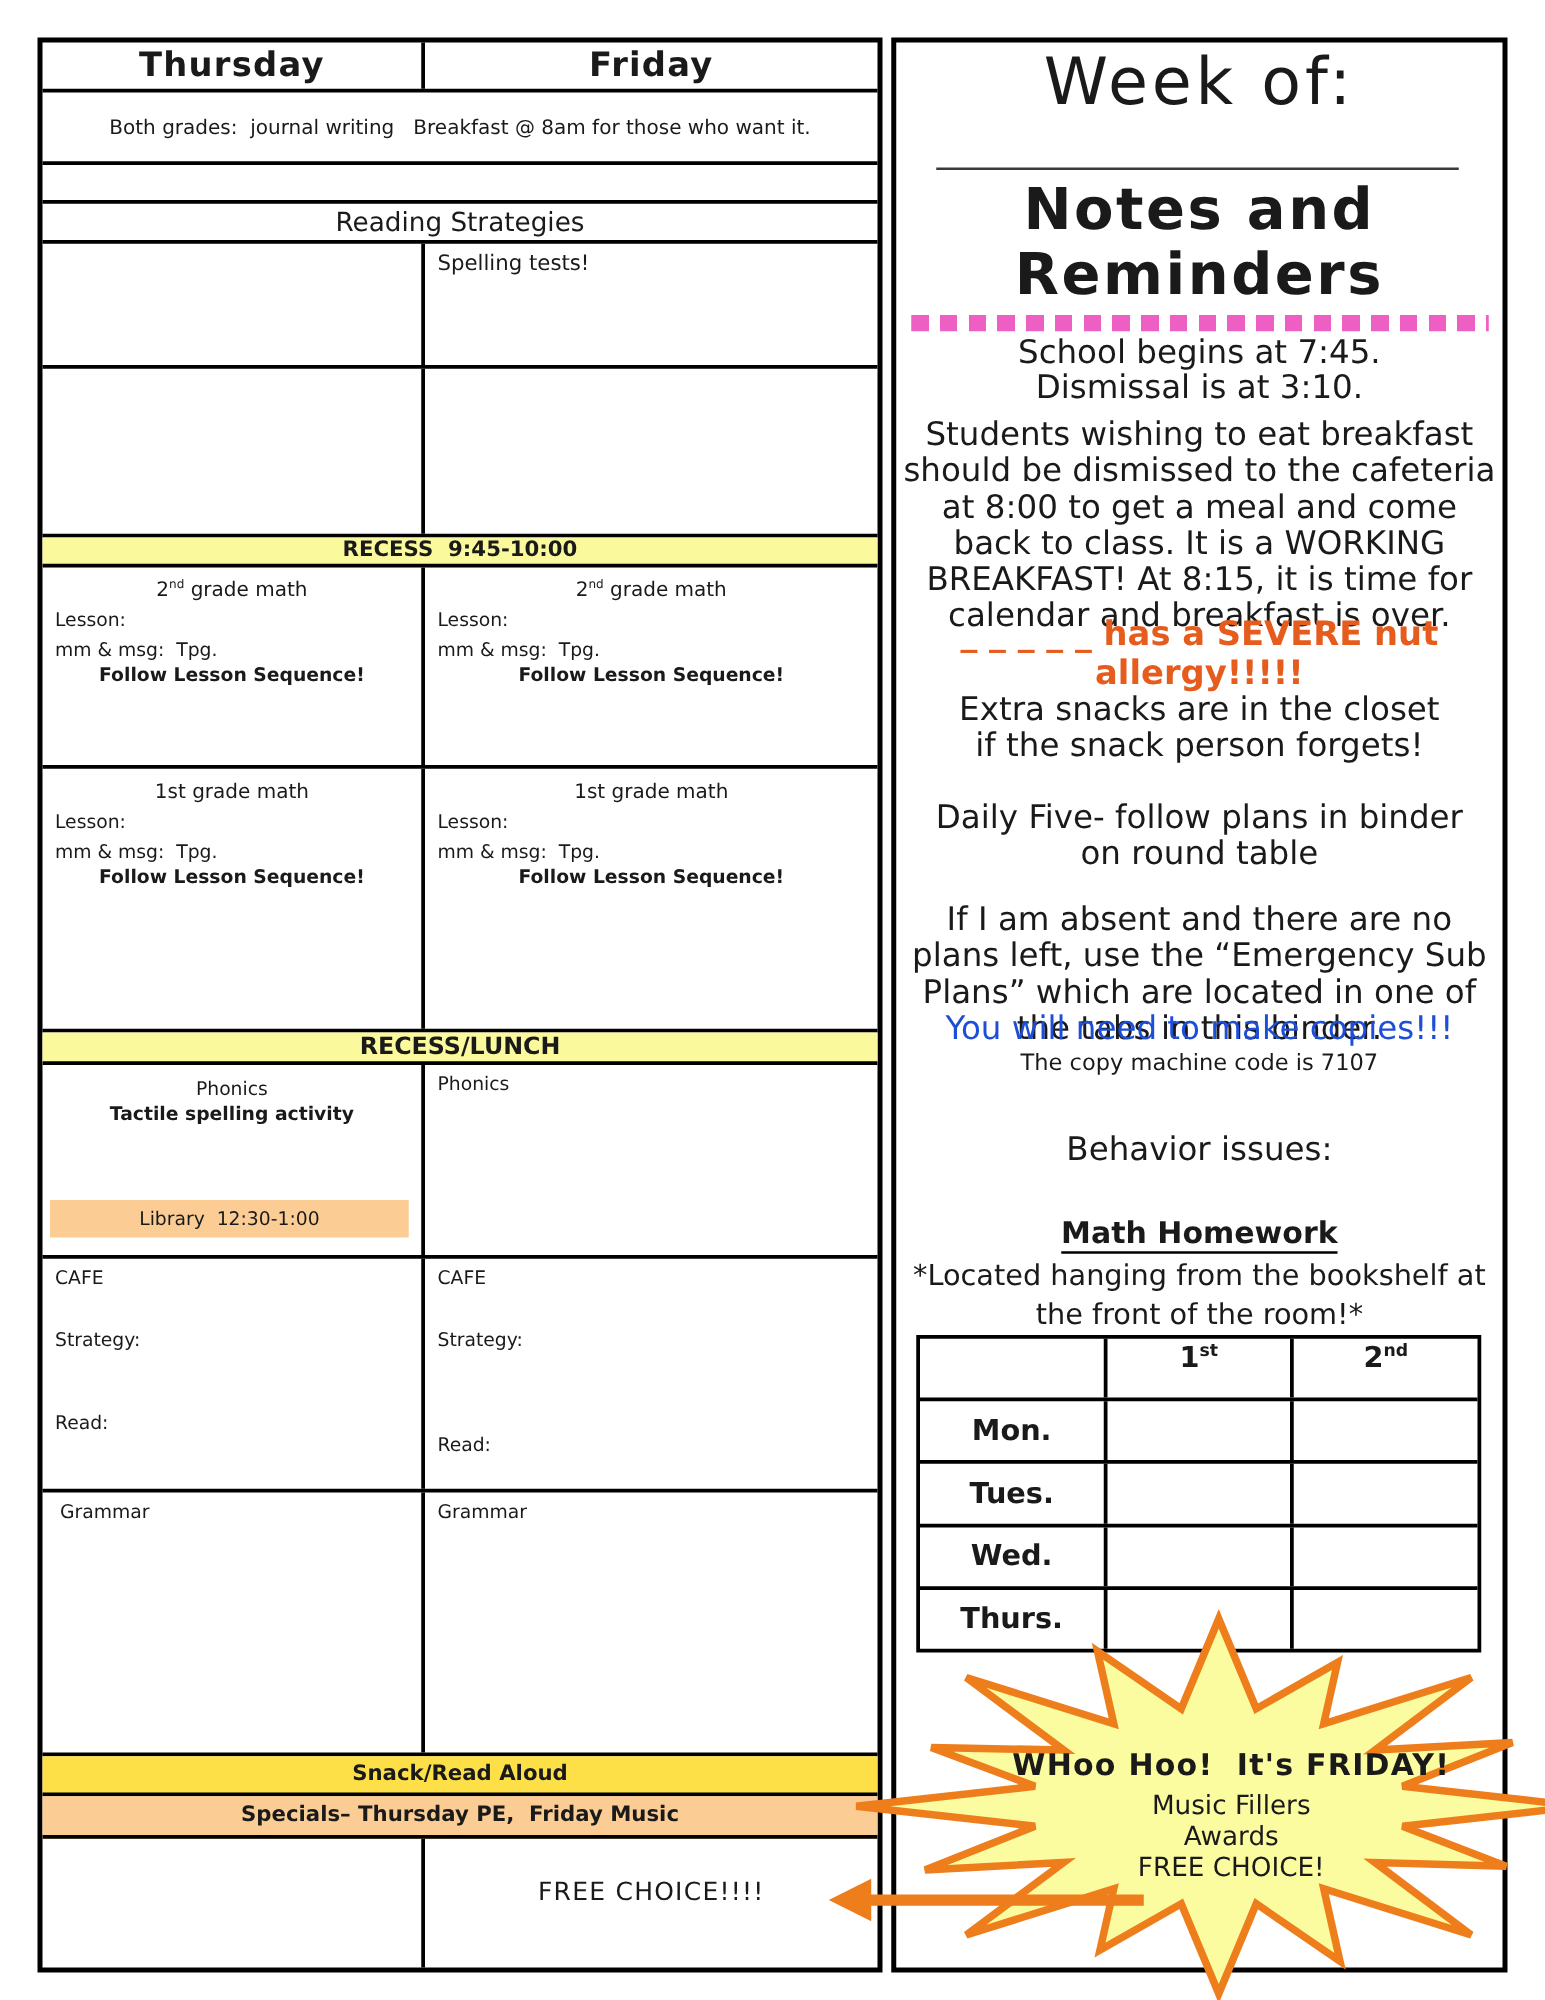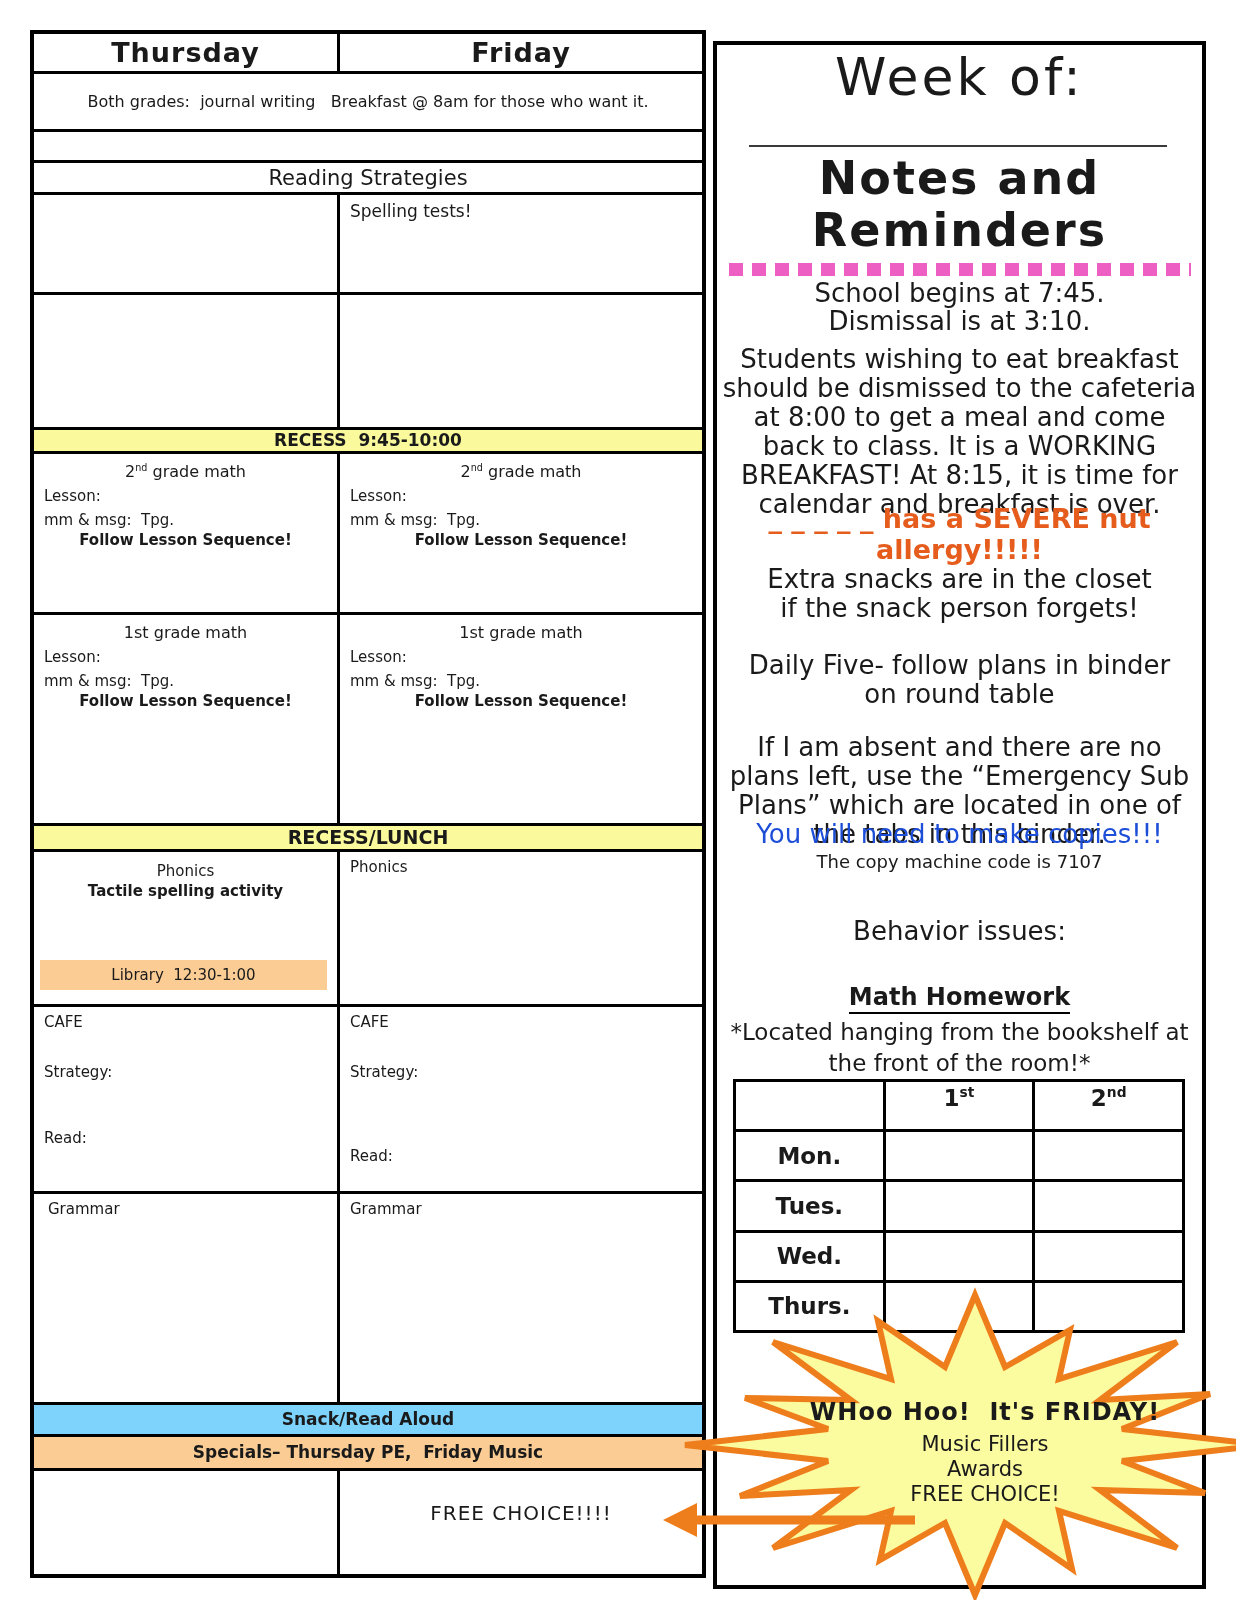--- a/index.html
+++ b/index.html
@@ -10,40 +10,40 @@
   
   .sched{position:absolute;left:30px;top:30px;width:676px;height:1548px;
          border:4px solid #000;box-sizing:border-box;display:flex;flex-direction:column;background:#fff;}
   .t-row{display:flex;box-sizing:border-box;border-bottom:3px solid #000;position:relative;}
   .t-row:last-child{border-bottom:none;}
   .span-row{justify-content:center;align-items:center;text-align:center;}
   .c1{width:303px;flex:none;box-sizing:border-box;position:relative;}
   .c2{flex:1;border-left:3px solid #000;box-sizing:border-box;position:relative;}
   .band-yellow{background:#fafa9d;}
   .band-orange{background:#fbcd95;}
-  .band-purple{background:#7dd3fc;}
+  .band-purple{background:#fde047;}
   .day-head{font-size:27px;font-weight:700;letter-spacing:1px;display:flex;align-items:center;justify-content:center;}
   .note-row{font-size:16px;}
   .rs-row{font-size:21px;}
   .band-label{font-size:17px;font-weight:600;}
   .band-label2{font-size:19px;font-weight:600;}
   .cell-pad{padding:6px 10px;font-size:15px;}
   .math-title{text-align:center;font-size:16px;margin-top:2px;}
   .math-line{font-size:15px;margin-top:6px;}
   .math-follow{font-size:15px;font-weight:700;text-align:center;margin-top:2px;}
   .phon-title-c{text-align:center;font-size:15px;margin-top:4px;}
   .phon-bold{text-align:center;font-size:15px;font-weight:700;margin-top:2px;}
   .library-band{position:absolute;left:6px;right:10px;bottom:14px;height:30px;background:#fbcd95;
                 display:flex;align-items:center;justify-content:center;font-size:15px;margin-top:12px;}
   .cafe-line{font-size:15px;}
   .free-choice{position:absolute;left:0;right:0;top:30px;text-align:center;font-size:20px;letter-spacing:1px;}
 
   
   .panel{position:absolute;left:713px;top:30px;width:493px;height:1548px;border:4px solid #000;
-         box-sizing:border-box;background:#fff;margin-top:11px;}
+         box-sizing:border-box;background:#fff;}
   .np{position:absolute;left:0;width:100%;text-align:center;box-sizing:border-box;}
   .week-title{top:2px;font-size:52px;letter-spacing:3px;}
   .week-line{position:absolute;top:100px;left:32px;width:418px;border-bottom:2px solid #3a3a3a;}
   .nr1{top:106px;font-size:46px;font-weight:800;letter-spacing:2px;}
   .nr2{top:158px;font-size:46px;font-weight:800;letter-spacing:2px;}
   .pink-dash{position:absolute;top:218px;left:12px;width:462px;height:13px;
              background:repeating-linear-gradient(90deg,#ee5fc4 0 14px,transparent 14px 23px);}
   .np-22{font-size:26px;line-height:29px;}
   .school{top:234px;} .dismiss{top:262px;}
   .bfast{top:300px;padding:0 4px;}

